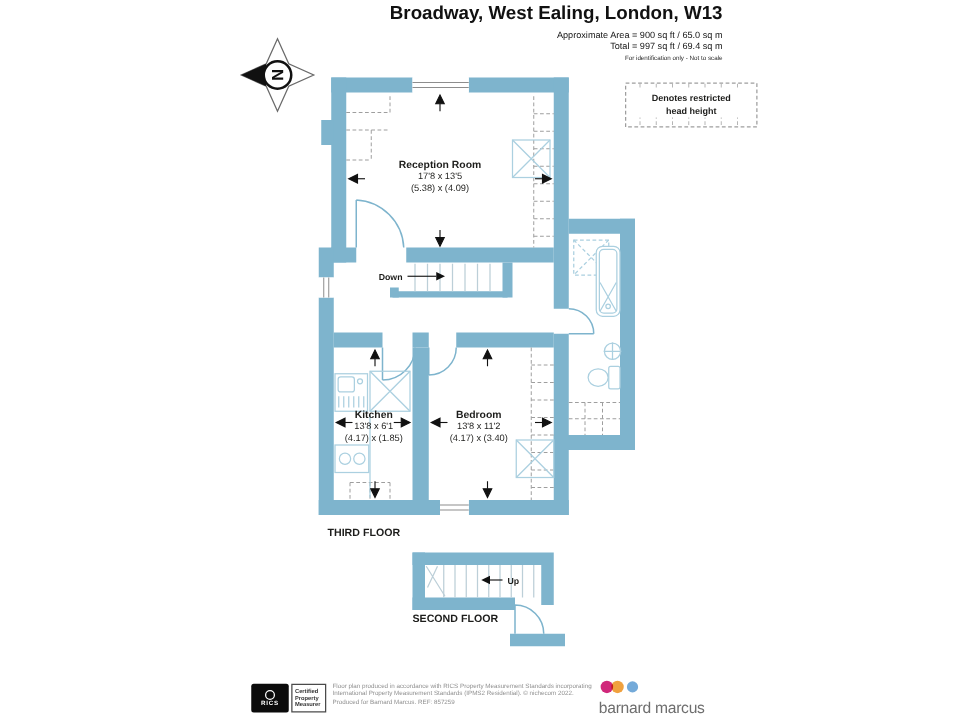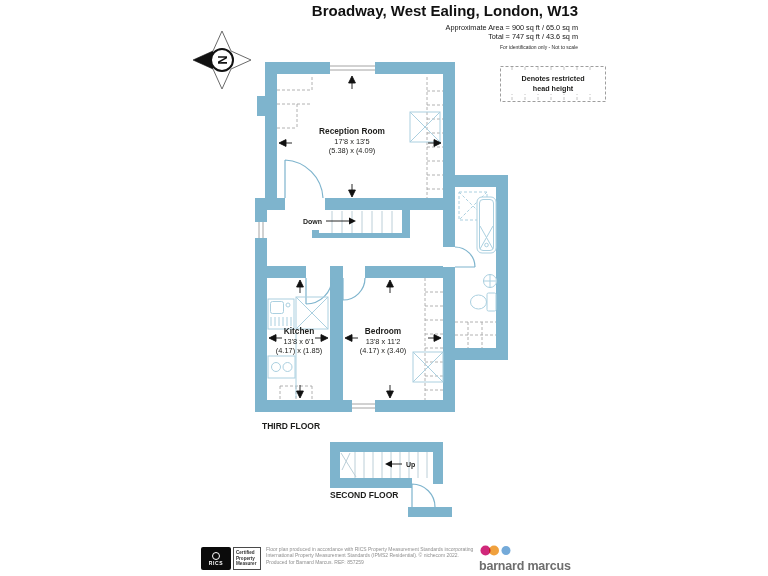--- a/index.html
+++ b/index.html
@@ -17,31 +17,31 @@
   .rics-badge{left:201px;top:547px;width:30px;height:23px;background:#0b0b0b;border-radius:2px;
               display:flex;flex-direction:column;align-items:center;justify-content:center;gap:1px;}
   .rics-circle{width:8px;height:8px;border:1px solid #fff;border-radius:50%;box-sizing:border-box;}
   .rics-word{color:#fff;font-size:5px;font-weight:bold;letter-spacing:.6px;line-height:5px;}
   .cert-badge{left:233px;top:547px;width:28px;height:23px;border:1px solid #4a4a4a;box-sizing:border-box;
               display:flex;flex-direction:column;justify-content:center;padding-left:2px;background:#fff;}
   .cert-badge div{font-size:4.6px;font-weight:bold;color:#333;line-height:5.6px;}
   .disclaimer{left:266px;top:546px;width:215px;color:#8f8f8f;}
   .disclaimer div{font-size:5px;line-height:6.3px;}
   .bm-logo{left:479px;top:542px;}
-  .bm-name{font-size:12.5px;color:#6e6e6e;letter-spacing:-0.2px;line-height:13px;margin-top:0px;font-weight:bold;}
+  .bm-name{font-size:12.5px;color:#6e6e6e;letter-spacing:-0.2px;line-height:13px;margin-top:0px;}
 </style>
 </head>
 <body>
 
 <div class="page">
 
   <div class="header">
     <div class="title">Broadway, West Ealing, London, W13</div>
     <div class="area-line">Approximate Area = 900 sq ft / 65.0 sq m</div>
-    <div class="area-line">Total = 747 sq ft / 43.6 sq m</div>
+    <div class="area-line">Total = 997 sq ft / 69.4 sq m</div>
     <div class="note">For identification only - Not to scale</div>
   </div>
 
   <svg class="plan-svg" width="768" height="576" viewBox="0 0 768 576">
 
     <g>
       <path d="M222,31 L231,51 L251,60 L231,69 L222,89 L213,69 L193,60 L213,51 Z" fill="#fff" stroke="#6a6a6a" stroke-width="1"></path>
       <path d="M193,60 L213,51 L213,69 Z" fill="#111"></path>
       <circle cx="222" cy="60" r="11" fill="#fff" stroke="#111" stroke-width="2"></circle>
       <text x="222" y="64.5" transform="rotate(90 222 60)" text-anchor="middle" font-size="13" font-weight="bold" fill="#111">N</text>

